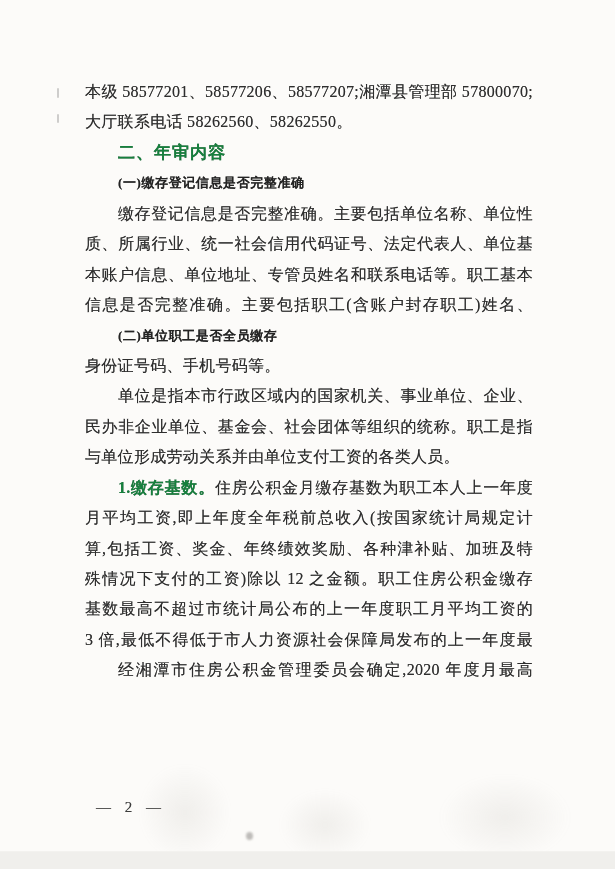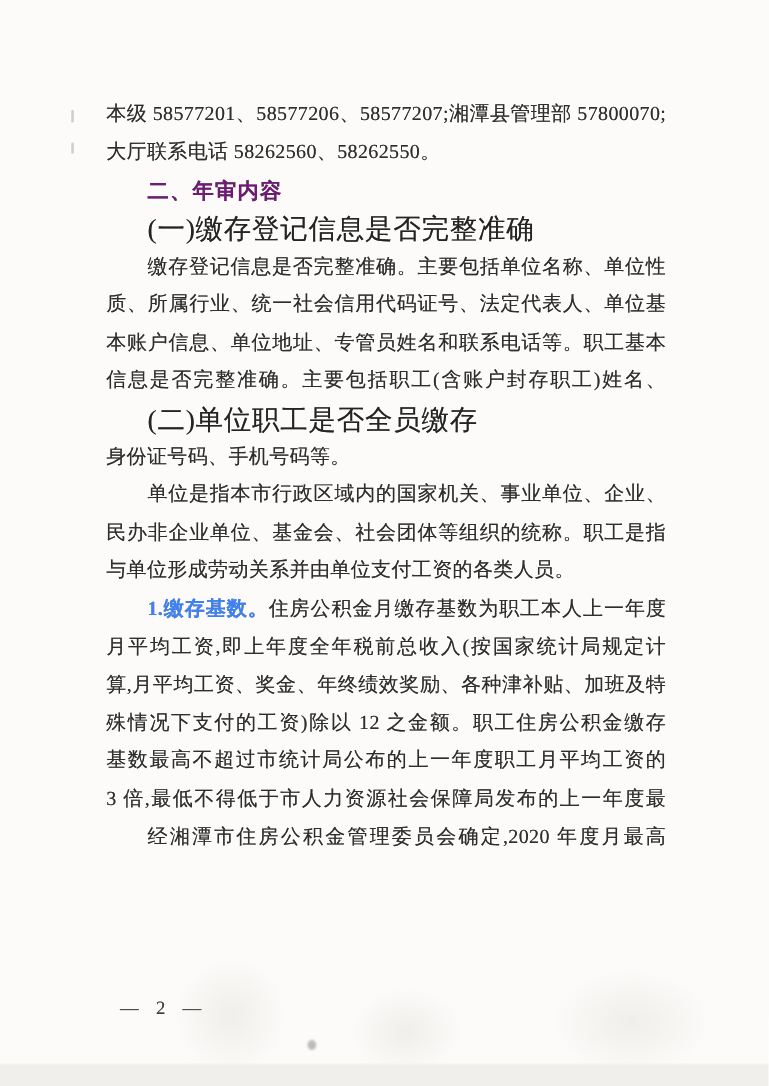--- a/index.html
+++ b/index.html
@@ -12,24 +12,24 @@
   .content { position:absolute; left:85px; top:77px; width:448px; }
   .line {
     height:30.45px; line-height:30.45px; font-size:16px;
     letter-spacing:0.3px;
     text-shadow:0 0 0.4px rgba(46,46,46,0.65);
   }
   .j { text-align:justify; text-align-last:justify; }
   .ind { text-indent:33px; }
   .h1 {
     font-family:"Liberation Sans","DejaVu Sans",sans-serif;
-    font-weight:700; font-size:17px; color:#701a75; letter-spacing:1px;
+    font-weight:700; font-size:17px; color:#15803d; letter-spacing:1px;
   }
-  .h2 { font-weight:400; font-size:22px; color:#242424; letter-spacing:0.6px; }
-  .b { font-weight:700; color:#3b82f6; }
+  .h2 { font-weight:700; font-size:13px; color:#242424; letter-spacing:0.6px; }
+  .b { font-weight:700; color:#15803d; }
   .pagenum {
     position:absolute; left:96px; top:799px;
     font-size:15px; color:#3c3c3c; letter-spacing:1.5px; word-spacing:7px;
     text-shadow:0 0 0.4px rgba(60,60,60,0.6);
   }
   
   .bottom-band {
     position:absolute; left:0; bottom:0; width:615px; height:17px;
     background:#f0efec; border-top:1px solid #f3f2ef;
   }
@@ -67,21 +67,21 @@
     <div class="line j">信息是否完整准确。主要包括职工(含账户封存职工)姓名、</div>
     <div class="line h2 ind">(二)单位职工是否全员缴存</div>
     <div class="line">身份证号码、手机号码等。</div>
     <div class="line j ind">单位是指本市行政区域内的国家机关、事业单位、企业、</div>
     <div class="line j">民办非企业单位、基金会、社会团体等组织的统称。职工是指</div>
     <div class="line">与单位形成劳动关系并由单位支付工资的各类人员。</div>
     <div class="line j ind">
       <span class="b">1.缴存基数。</span><span>住房公积金月缴存基数为职工本人上一年度</span>
     </div>
     <div class="line j">月平均工资,即上年度全年税前总收入(按国家统计局规定计</div>
-    <div class="line j">算,月平均工资、奖金、年终绩效奖励、各种津补贴、加班及特</div>
+    <div class="line j">算,包括工资、奖金、年终绩效奖励、各种津补贴、加班及特</div>
     <div class="line j">殊情况下支付的工资)除以 12 之金额。职工住房公积金缴存</div>
     <div class="line j">基数最高不超过市统计局公布的上一年度职工月平均工资的</div>
     <div class="line j">3 倍,最低不得低于市人力资源社会保障局发布的上一年度最</div>
     <div class="line j ind">经湘潭市住房公积金管理委员会确定,2020 年度月最高</div>
   </div>
 
   <div class="pagenum">— 2 —</div>
 
   <div class="blob blob1"></div>
   <div class="blob blob2"></div>

